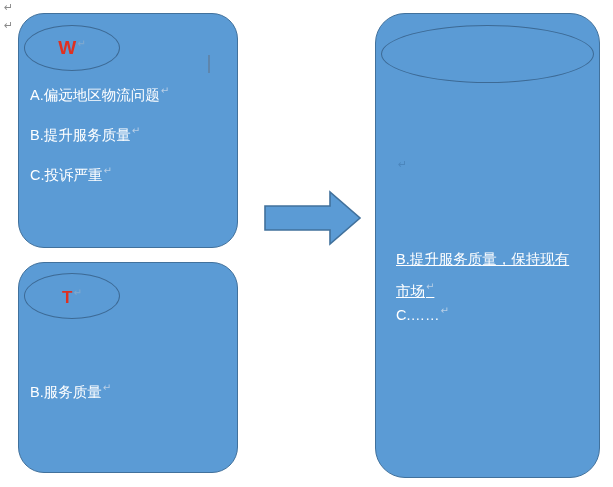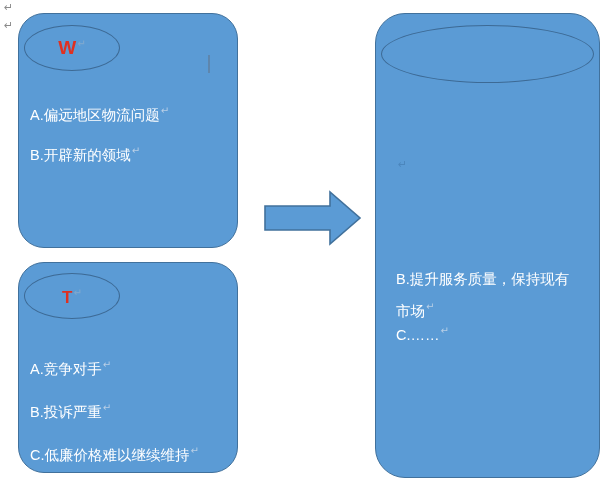--- a/index.html
+++ b/index.html
@@ -88,21 +88,20 @@
   }
 
   
   .body-text {
     position: absolute;
     color: #ffffff;
     font-size: 14.5px;
     line-height: 21px;
     white-space: nowrap;
     font-family: "Liberation Sans", "DejaVu Sans", sans-serif;
-    margin-top: 20px;
   }
   .body-text.wrap {
     white-space: normal;
     width: 180px;
     line-height: 27px;
   }
 
   
   .caret {
     position: absolute;
@@ -133,47 +132,46 @@
   <div class="shape rounded-lg" style="left:18px; top:13px; width:220px; height:235px;"></div>
 
   <div class="ellipse" style="left:24px; top:25px; width:96px; height:46px;"></div>
 
   <div class="shape-title title-w" style="left:24px; top:37px; width:96px;"><span>W</span><span class="inline-mark dark">↵</span></div>
 
   <div class="caret" style="left:208px; top:55px; height:18px;"></div>
 
   <div class="body-text" style="left:30px; top:80px;"><span>A.偏远地区物流问题</span><span class="inline-mark">↵</span></div>
 
-  <div class="body-text" style="left:30px; top:120px;"><span>B.开辟新的领域</span><span class="inline-mark">↵</span></div>
+  <div class="body-text" style="left:30px; top:120px;"><span>B.提升服务质量</span><span class="inline-mark">↵</span></div>
 
+  <div class="body-text" style="left:30px; top:160px;"><span>C.投诉严重</span><span class="inline-mark">↵</span></div>
 
 
   <div class="shape rounded-lg" style="left:18px; top:262px; width:220px; height:211px;"></div>
 
   <div class="ellipse" style="left:24px; top:273px; width:96px; height:46px;"></div>
 
   <div class="shape-title title-t" style="left:24px; top:287px; width:96px;"><span>T</span><span class="inline-mark dark">↵</span></div>
 
-  <div class="body-text" style="left:30px; top:334px;"><span>A.竞争对手</span><span class="inline-mark">↵</span></div>
 
-  <div class="body-text" style="left:30px; top:377px;"><span>B.投诉严重</span><span class="inline-mark">↵</span></div>
+  <div class="body-text" style="left:30px; top:377px;"><span>B.服务质量</span><span class="inline-mark">↵</span></div>
 
-  <div class="body-text" style="left:30px; top:420px;"><span>C.低廉价格难以继续维持</span><span class="inline-mark">↵</span></div>
 
   <div class="arrow-wrap" style="left:264px; top:190px;">
     <svg width="98" height="56" viewBox="0 0 98 56" xmlns="http://www.w3.org/2000/svg">
       <polygon points="1,16 66,16 66,2 96,28 66,54 66,40 1,40" fill="#5B9BD5" stroke="#41719C" stroke-width="1.6"></polygon>
     </svg>
   </div>
 
   <div class="shape rounded-xl" style="left:375px; top:13px; width:225px; height:465px;"></div>
 
   <div class="ellipse" style="left:381px; top:25px; width:213px; height:58px;"></div>
 
 
   <div class="faint-mark" style="left:398px; top:158px;">↵</div>
 
 
-  <div class="body-text wrap" style="left:396px; top:246px;"><span>B.提升服务质量，保持现有市场</span><span class="inline-mark">↵</span></div>
+  <div class="body-text wrap" style="left:396px; top:246px;text-decoration:underline;"><span>B.提升服务质量，保持现有市场</span><span class="inline-mark">↵</span></div>
 
   <div class="body-text" style="left:396px; top:300px;"><span>C.……</span><span class="inline-mark">↵</span></div>
 
 </div>
 
 </body></html>

